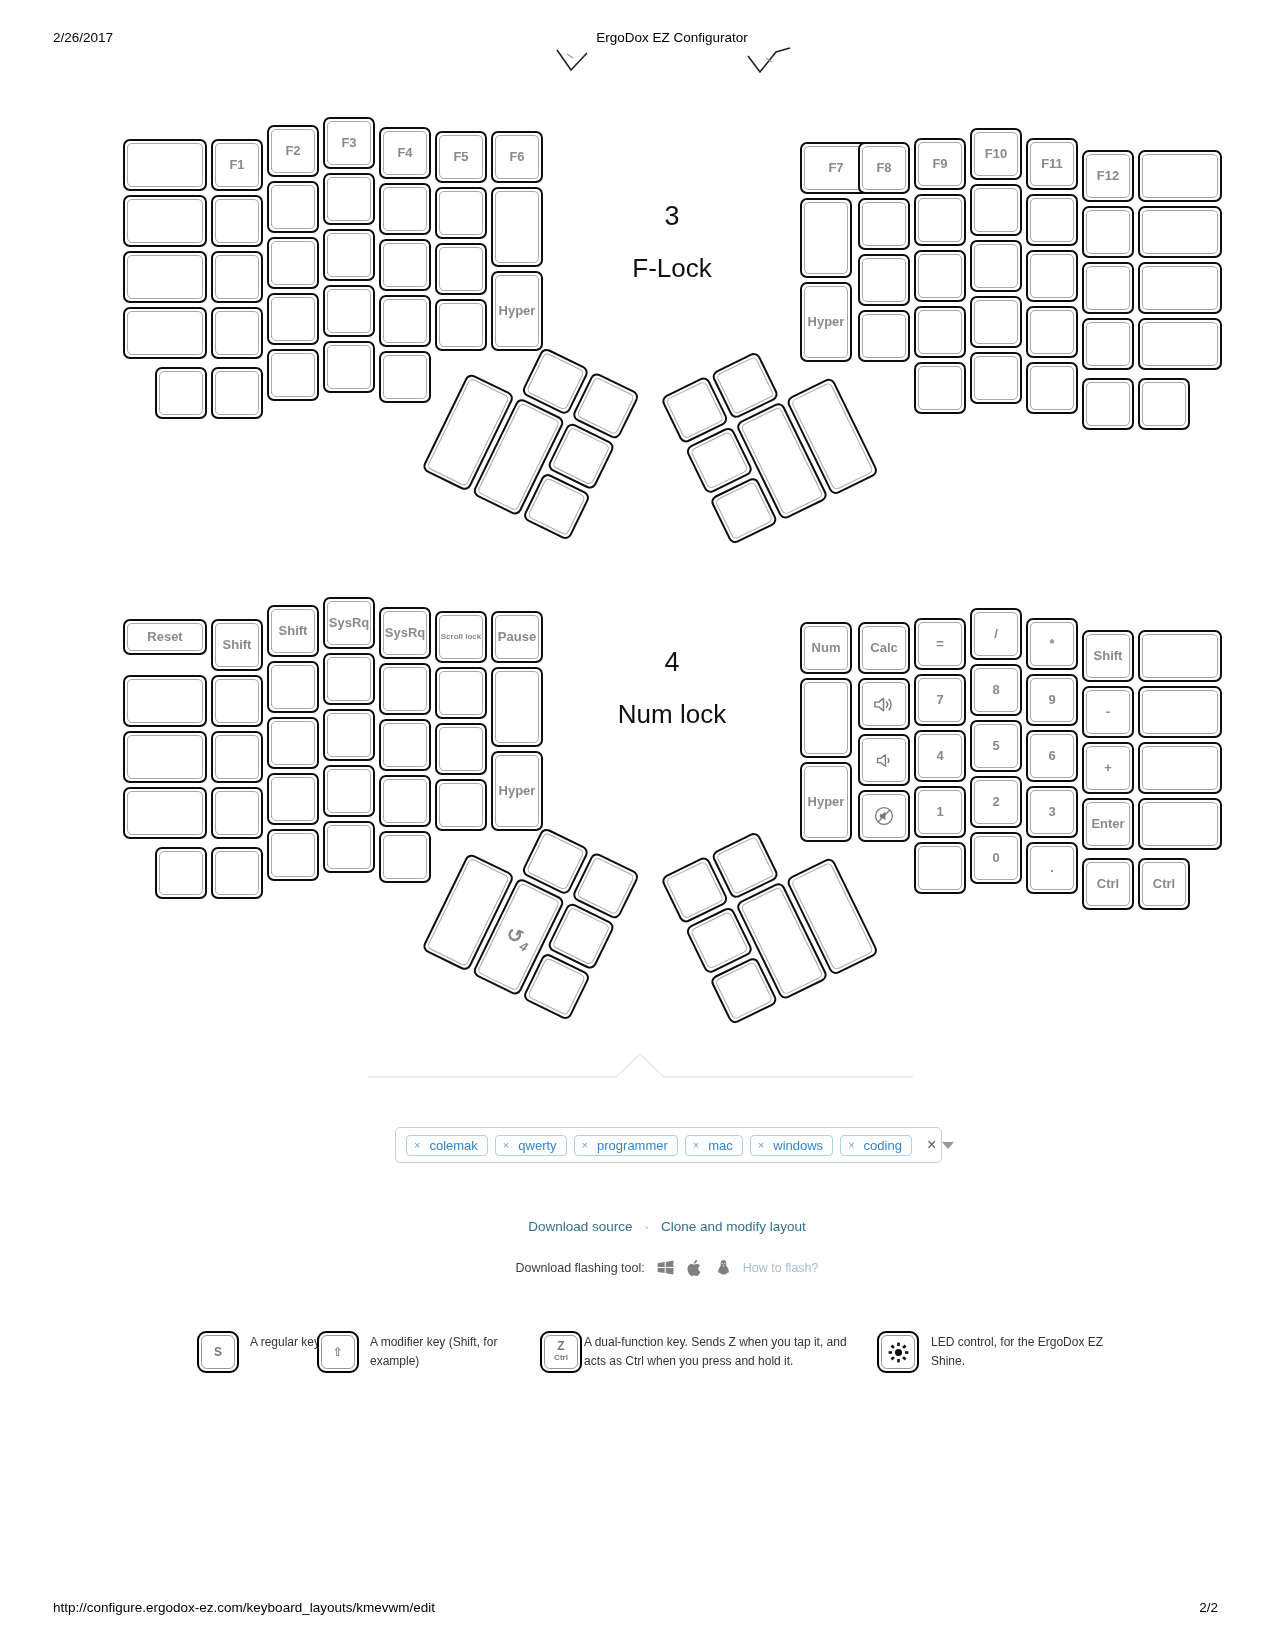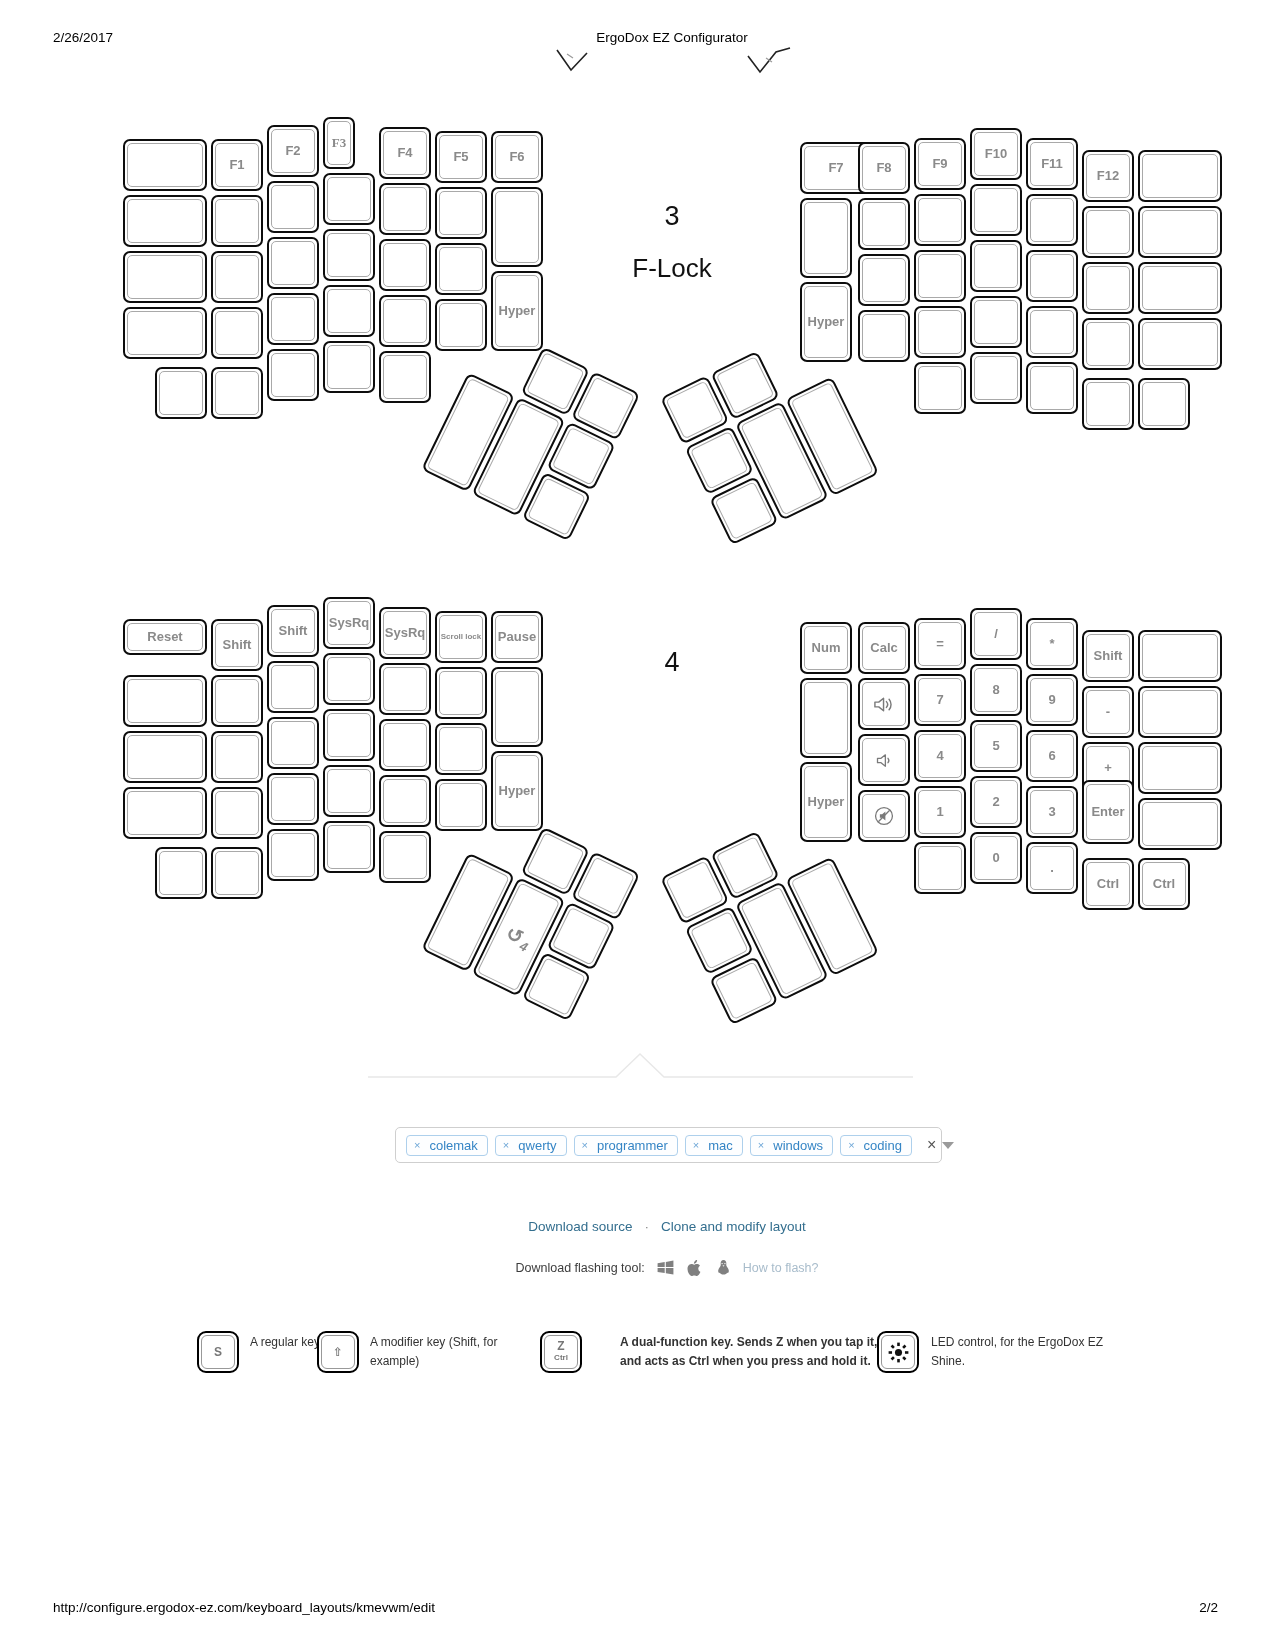--- a/index.html
+++ b/index.html
@@ -64,20 +64,21 @@
     <path d="M2 10 L14 26 L30 6 L44 2" fill="none" stroke="#222" stroke-width="1.6"></path>
     <path d="M20 12 L26 16" fill="none" stroke="#999" stroke-width="1.2"></path>
   </svg>
 
   <div class="layer-label" style="top:202px;">
     <div class="num">3</div>
     <div class="nm">F-Lock</div>
   </div>
   <div class="layer-label" style="top:648px;">
     <div class="num">4</div>
+    <div class="nm">Num lock</div>
   </div>
 
   <div id="board">
       <div class="half" style="left: 123px; top: 117px;">
         <div class="key" style="left: 0px; top: 22px; width: 84px; height: 52px;">
           <div class="key-inner"></div>
         </div>
         <div class="key" style="left: 0px; top: 78px; width: 84px; height: 52px;">
           <div class="key-inner"></div>
         </div>
@@ -107,21 +108,21 @@
         </div>
         <div class="key" style="left: 144px; top: 120px; width: 52px; height: 52px;">
           <div class="key-inner"></div>
         </div>
         <div class="key" style="left: 144px; top: 176px; width: 52px; height: 52px;">
           <div class="key-inner"></div>
         </div>
         <div class="key" style="left: 144px; top: 232px; width: 52px; height: 52px;">
           <div class="key-inner"></div>
         </div>
-        <div class="key" style="left: 200px; top: 0px; width: 32px; height: 52px; font-family: Liberation Serif, serif;">
+        <div class="key" style="left: 200px; top: 0px; width: 52px; height: 52px;">
           <div class="key-inner">F3</div>
         </div>
         <div class="key" style="left: 200px; top: 56px; width: 52px; height: 52px;">
           <div class="key-inner"></div>
         </div>
         <div class="key" style="left: 200px; top: 112px; width: 52px; height: 52px;">
           <div class="key-inner"></div>
         </div>
         <div class="key" style="left: 200px; top: 168px; width: 52px; height: 52px;">
           <div class="key-inner"></div>
@@ -493,21 +494,21 @@
         </div>
         <div class="key" style="left: 282px; top: 22px; width: 52px; height: 52px;">
           <div class="key-inner">Shift</div>
         </div>
         <div class="key" style="left: 282px; top: 78px; width: 52px; height: 52px;">
           <div class="key-inner">-</div>
         </div>
         <div class="key" style="left: 282px; top: 134px; width: 52px; height: 52px;">
           <div class="key-inner">+</div>
         </div>
-        <div class="key" style="left: 282px; top: 172px; width: 52px; height: 64px;">
+        <div class="key" style="left: 282px; top: 190px; width: 52px; height: 52px;">
           <div class="key-inner">Enter</div>
         </div>
         <div class="key" style="left: 338px; top: 22px; width: 84px; height: 52px;">
           <div class="key-inner"></div>
         </div>
         <div class="key" style="left: 338px; top: 78px; width: 84px; height: 52px;">
           <div class="key-inner"></div>
         </div>
         <div class="key" style="left: 338px; top: 134px; width: 84px; height: 52px;">
           <div class="key-inner"></div>
@@ -645,21 +646,21 @@
       </div>
   </div>
   <div class="legend-text" style="left:370px;top:1333px;width:170px;">A modifier key (Shift, for example)</div>
 
   <div class="legend-key" style="left:540px;top:1331px;">
     <div class="lk-in">
       <span class="lk-top">Z</span>
       <span class="lk-sub">Ctrl</span>
     </div>
   </div>
-  <div class="legend-text" style="left:620px;top:1333px;width:270px;font-weight:bold;">A dual-function key. Sends Z when you tap it, and acts as Ctrl when you press and hold it.</div>
+  <div class="legend-text" style="left:584px;top:1333px;width:270px;">A dual-function key. Sends Z when you tap it, and acts as Ctrl when you press and hold it.</div>
 
   <div class="legend-key" style="left:877px;top:1331px;">
     <div class="lk-in">
       <svg viewBox="0 0 24 24" width="25" height="25">
         <circle cx="12" cy="12" r="3.4" fill="#111"></circle>
         <g stroke="#111" stroke-width="2.5" stroke-linecap="butt">
           <line x1="18.2" y1="12" x2="21.5" y2="12"></line>
             <line x1="16.4" y1="16.4" x2="18.7" y2="18.7"></line>
           <line x1="12" y1="18.2" x2="12" y2="21.5"></line>
             <line x1="7.6" y1="16.4" x2="5.3" y2="18.7"></line>

